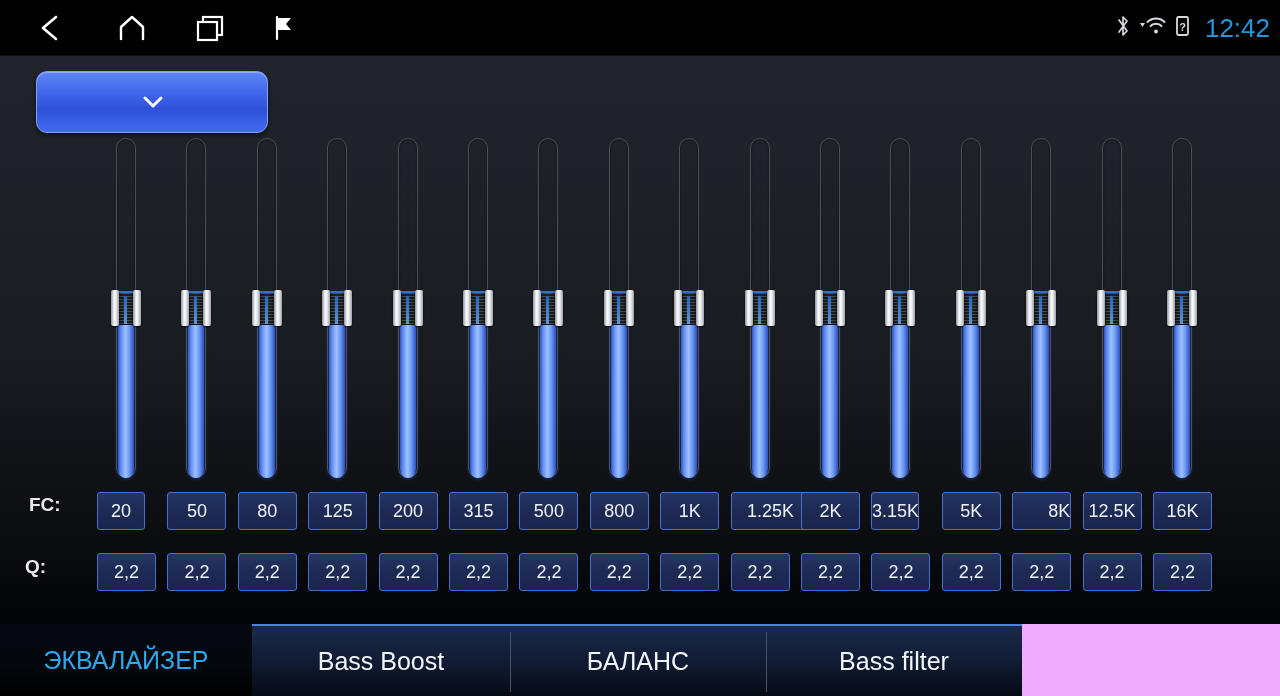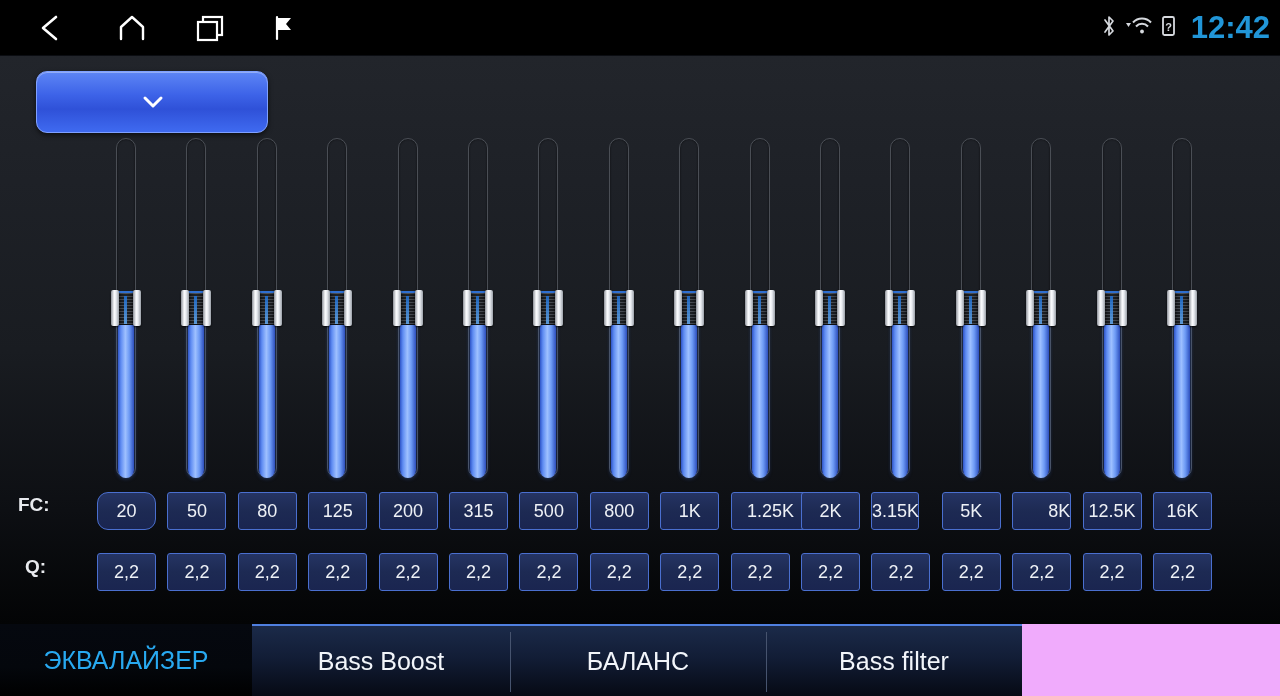--- a/index.html
+++ b/index.html
@@ -25,22 +25,22 @@
   .navbtn {
     position: absolute; top: 0; height: 56px; width: 64px;
     display: flex; align-items: center; justify-content: center;
   }
   .navbtn svg { display: block; }
   #sb-right {
     position: absolute; right: 10px; top: 0; height: 56px;
     display: flex; align-items: center; gap: 7px;
   }
   #clock {
-    color: #2196d8; font-size: 31px; letter-spacing: 0px;
-    margin-left: 8px; font-weight: 700;
+    color: #2196d8; font-size: 26px; letter-spacing: 0px;
+    margin-left: 8px; font-weight: 400;
   }
 
   
   #main {
     position: absolute; top: 56px; left: 0;
     width: 1280px; height: 568px;
     background: linear-gradient(180deg,#22252b 0%,#1e2127 22%,#191c21 52%,#0d0f13 80%,#030405 100%);
   }
 
   
@@ -350,23 +350,23 @@
           <div class="trk"></div>
           <div class="fill" style="top: 170px; height: 170px;"></div>
           <div class="thumb" style="top: 153px;">
             <div class="groove"></div>
             <div class="cap l"></div>
             <div class="cap r"></div>
           </div>
         </div>
       </div>
 
-    <div class="rowlabel" style="left:18px; top:438px">FC:</div>
+    <div class="rowlabel" style="left:29px; top:438px">FC:</div>
     <div id="fc-row">
-        <div class="vbox" style="left: 97px; top: 436px; width: 59px; border-radius: 11px;">
+        <div class="vbox" style="left: 97px; top: 436px; width: 48px;">
           <span>20</span>
         </div>
         <div class="vbox" style="left: 167.4px; top: 436px; width: 59px;">
           <span>50</span>
         </div>
         <div class="vbox" style="left: 237.8px; top: 436px; width: 59px;">
           <span>80</span>
         </div>
         <div class="vbox" style="left: 308.2px; top: 436px; width: 59px;">
           <span>125</span>

